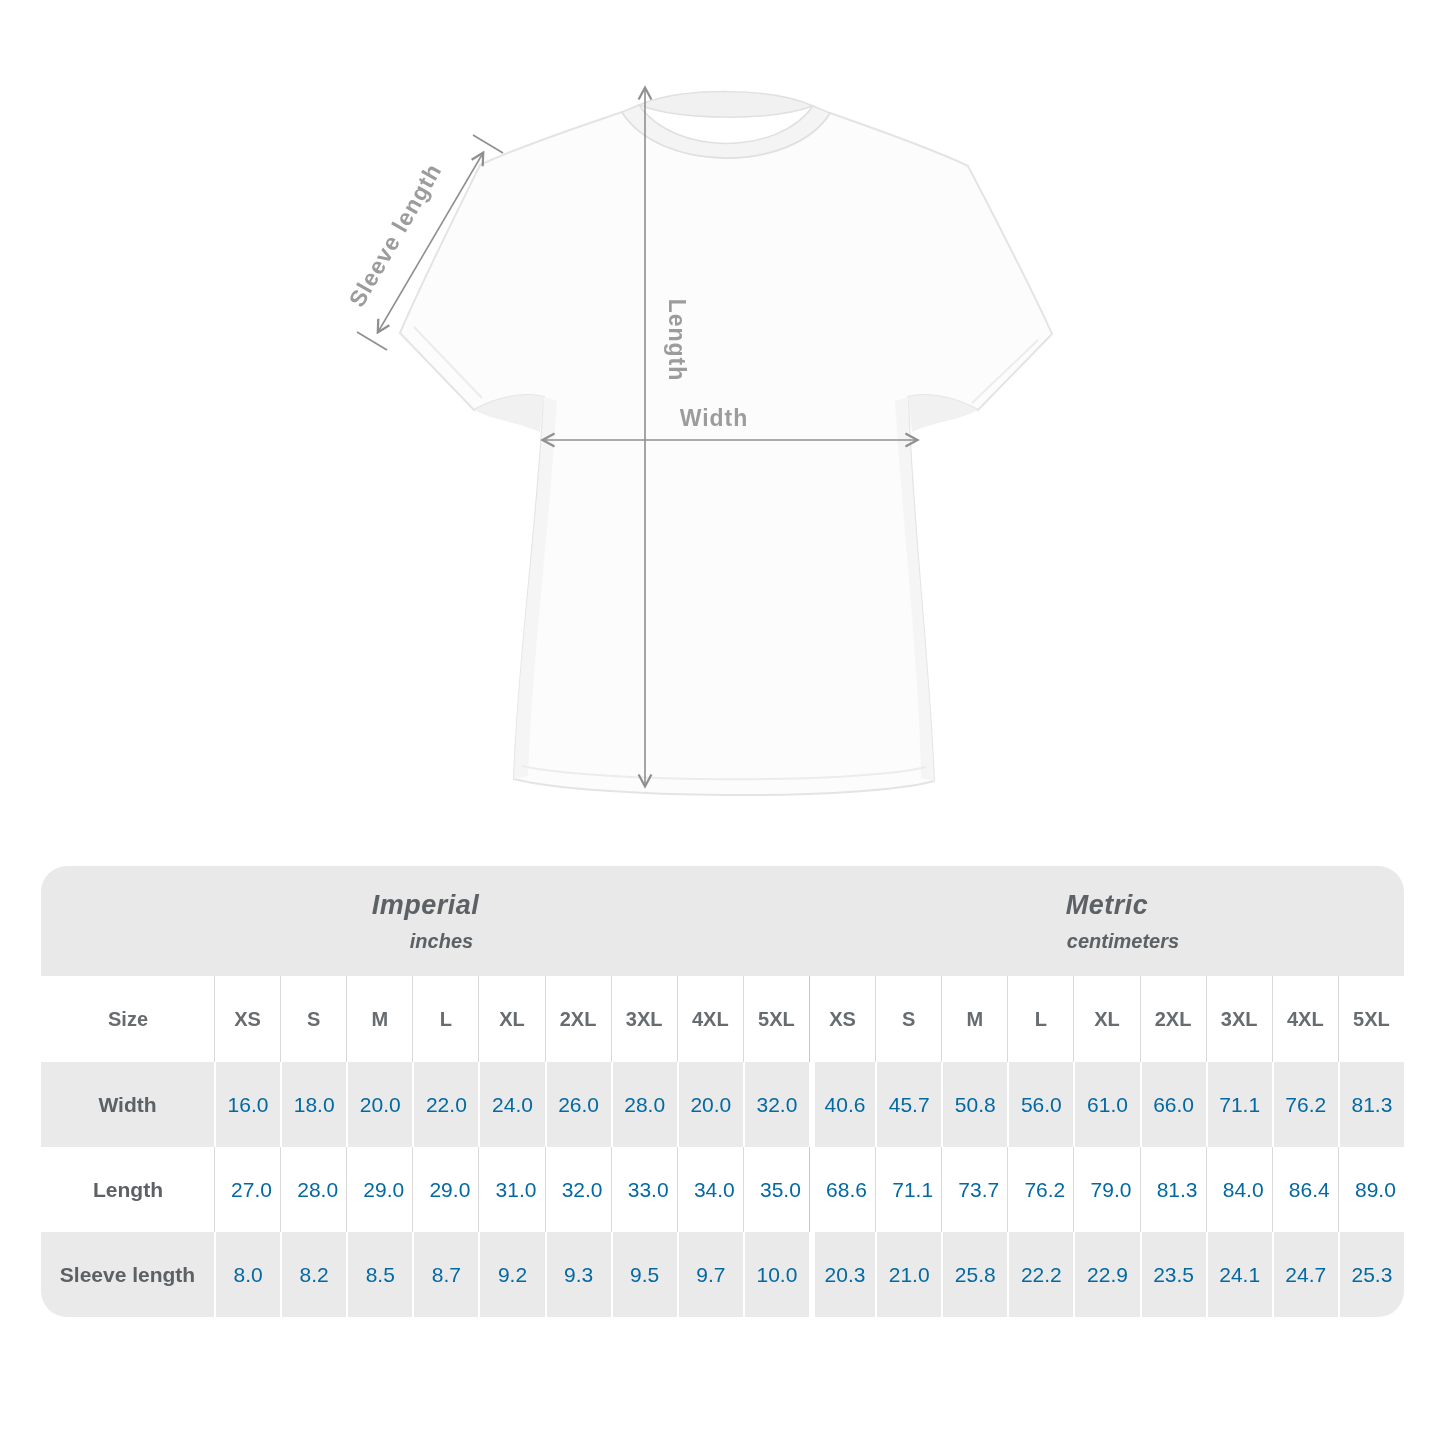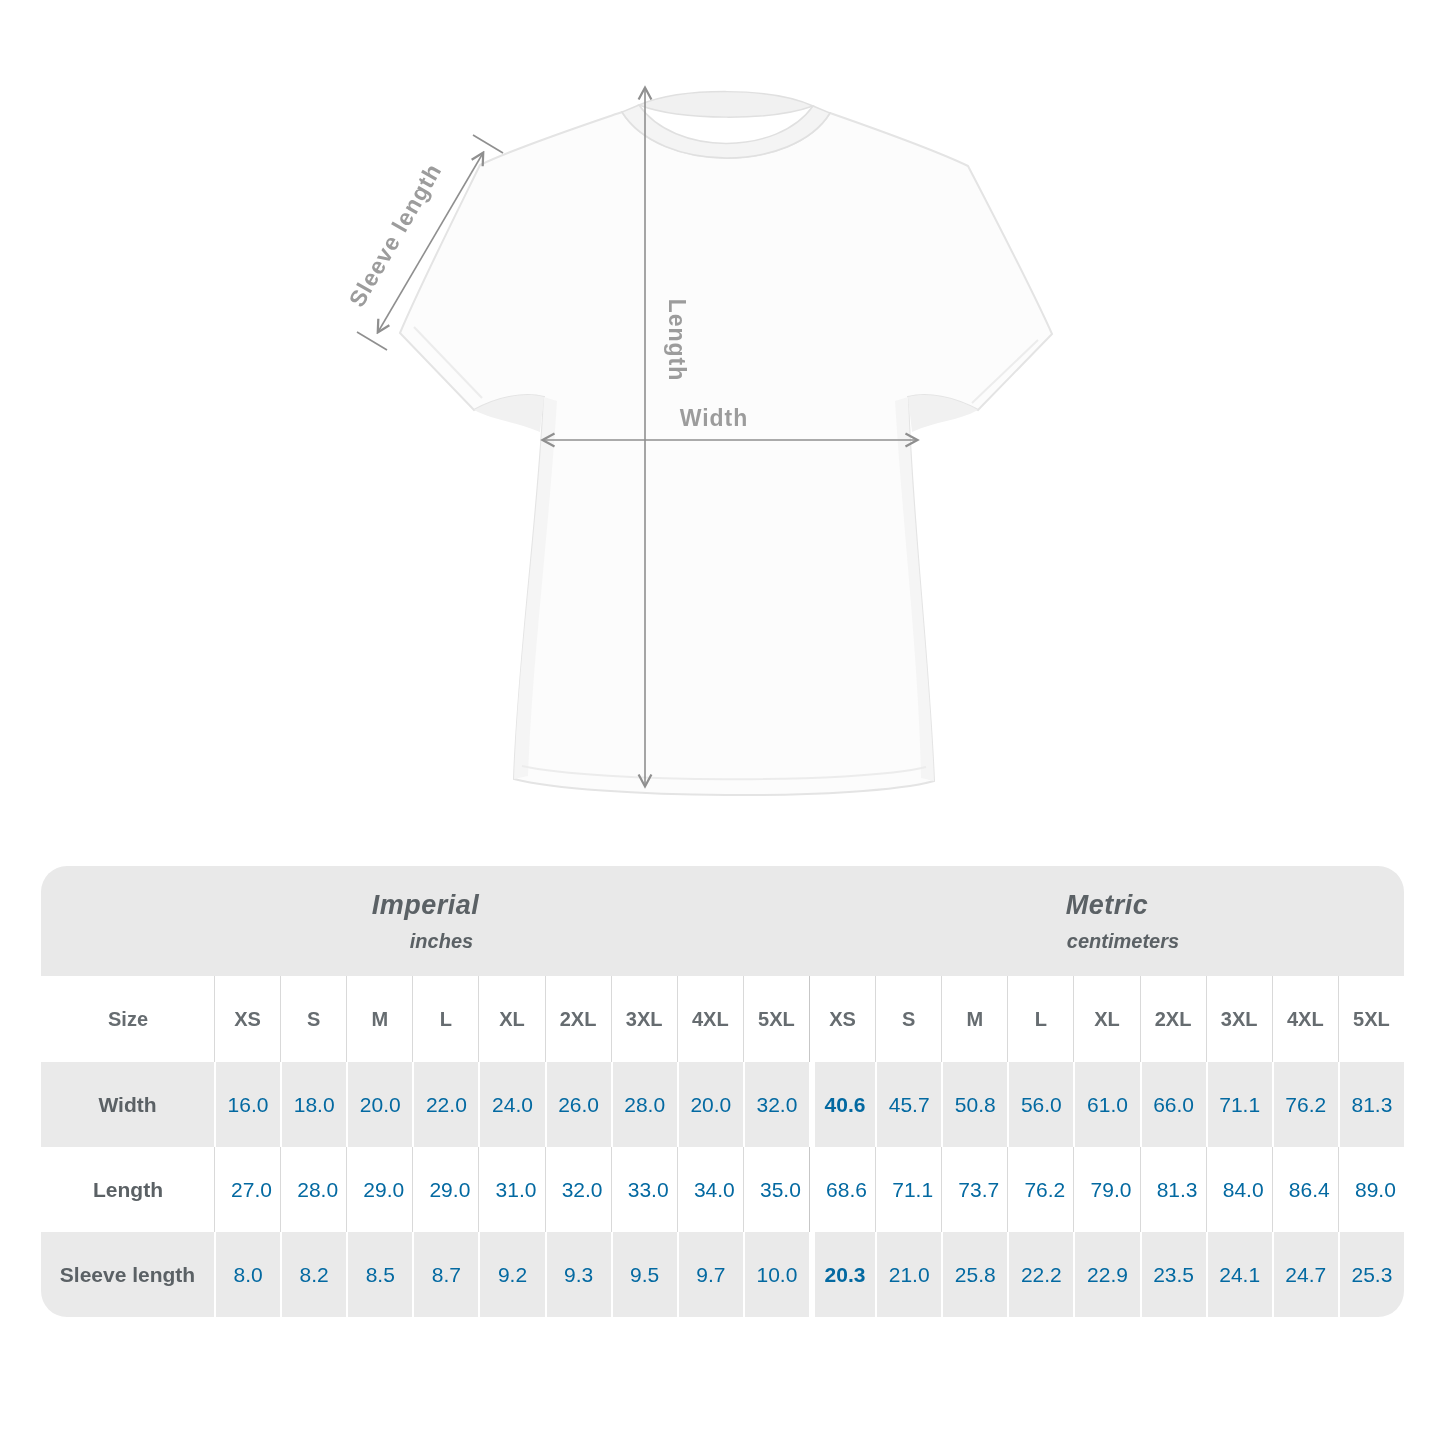--- a/index.html
+++ b/index.html
@@ -103,21 +103,21 @@
   }
   .size-table td.rowlabel {
     font-weight: bold;
     color: #5b6165;
     font-size: 21px;
   }
   tr.plain td + td { border-left-color: #d9d9d9; padding-left: 8px; }
   tr.plain td.sec { border-left-color: #c7c7c7; }
   tr.shaded td { background: #eaeaea; border-left: 2px solid #ffffff; }
   tr.shaded td:first-child { border-left: none; }
-  tr.shaded td.sec { border-left-width: 6px; font-weight: bold; }
+  tr.shaded td.sec { border-left-width: 6px; }
 </style>
 </head>
 <body>
 
 <div class="page">
 
   <div class="diagram">
     <svg width="1445" height="840" viewBox="0 0 1445 840">
       <defs>
         <marker id="ah" viewBox="0 0 10 10" refX="8.2" refY="5" markerWidth="10" markerHeight="10" orient="auto-start-reverse">

